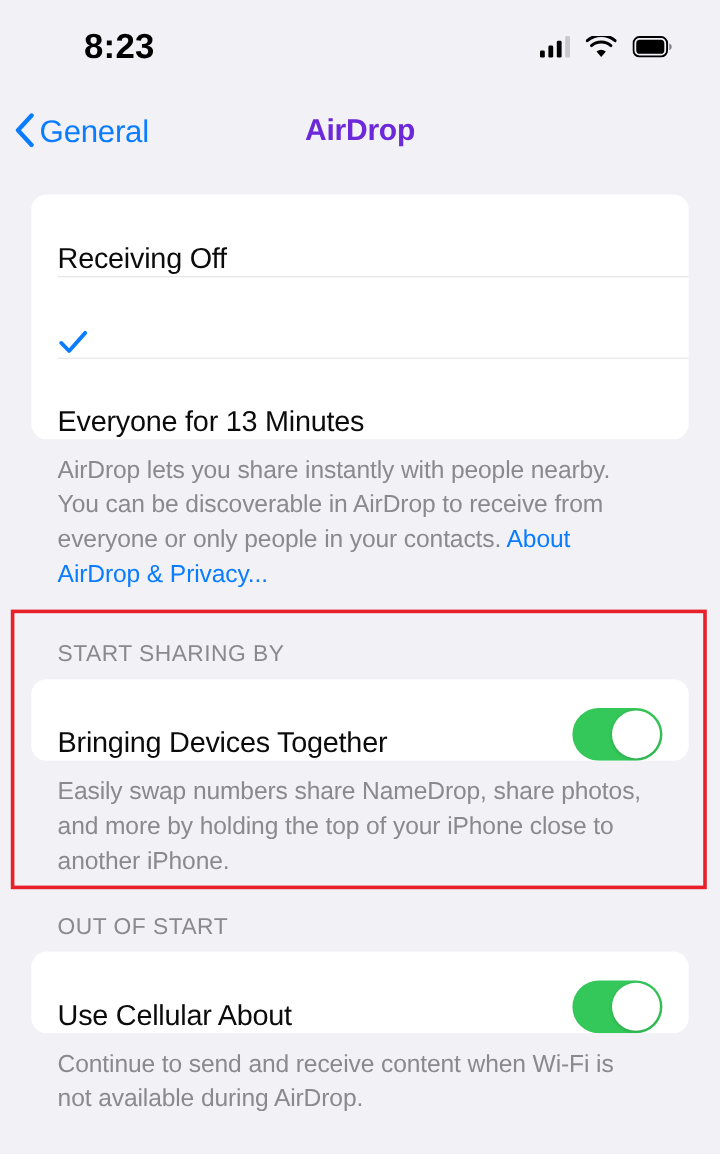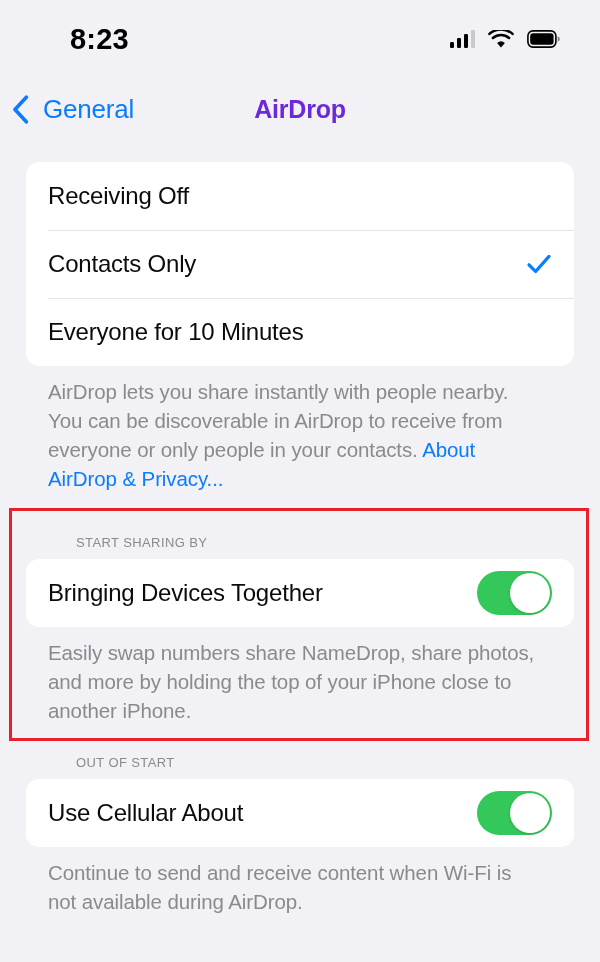--- a/index.html
+++ b/index.html
@@ -57,22 +57,22 @@
 
   
   .nav-bar {
     position: relative;
     height: 62px;
     display: flex;
     align-items: center;
   }
   .nav-back {
     display: flex;
-    align-items: center;
-    gap: 14px;
+    align-items: flex-start;
+    gap: 4px;
     padding-left: 12px;
     cursor: pointer;
   }
   .chevron-left { width: 17px; height: 29px; display: block; flex: none; }
   .nav-back-label {
     font-size: 26px;
     color: #0a7cff;
     letter-spacing: -0.2px;
   }
   .nav-title {
@@ -91,21 +91,21 @@
 
   .card {
     margin: 0 26px;
     background: #ffffff;
     border-radius: 13px;
     overflow: hidden;
   }
   .row {
     position: relative;
     display: flex;
-    align-items: center;
+    align-items: flex-end;
     justify-content: space-between;
     height: 68px;
     padding: 0 22px;
   }
   .row + .row::before {
     content: "";
     position: absolute;
     top: 0; left: 22px; right: 0;
     height: 1px;
     background: #e6e6ea;
@@ -133,24 +133,24 @@
     left: 33px;
     width: 40px;
     height: 40px;
     border-radius: 50%;
     background: #fff;
     box-shadow: 0 1px 3px rgba(0,0,0,0.18);
   }
 
   
   .section-header {
-    font-size: 13px;
+    font-size: 19px;
     color: #8a8a8e;
     letter-spacing: 0.4px;
-    padding: 0 48px 9px 76px;
+    padding: 0 48px 9px 48px;
   }
   .section-footer {
     font-size: 20.5px;
     line-height: 29px;
     color: #8a8a8e;
     letter-spacing: -0.1px;
     padding: 11px 65px 0 48px;
   }
   .link { color: #0a7cff; cursor: pointer; }
 
@@ -216,30 +216,29 @@
   <div class="content">
 
     <div style="height:22px"></div>
     <div class="card">
 
       <div class="row">
         <span class="row-label">Receiving Off</span>
       </div>
 
       <div class="row">
-        <span class="row-label">Contacts Only</span>
         <span>
           <svg class="check-icon" viewBox="0 0 26 26">
             <path d="M3 13.8 L9.6 20.5 L23 5.4" stroke="#0a7cff" stroke-width="3.2" fill="none" stroke-linecap="round" stroke-linejoin="round"></path>
           </svg>
         </span>
       </div>
 
       <div class="row">
-        <span class="row-label">Everyone for 10 Minutes</span>
+        <span class="row-label">Everyone for 13 Minutes</span>
       </div>
 
     </div>
 
     <div class="section-footer">
       <span>AirDrop lets you share instantly with people nearby. You can be discoverable in AirDrop to receive from everyone or only people in your contacts. </span><span class="link">About AirDrop &amp; Privacy...</span>
     </div>
 
     <div class="gap-lg"></div>
 

